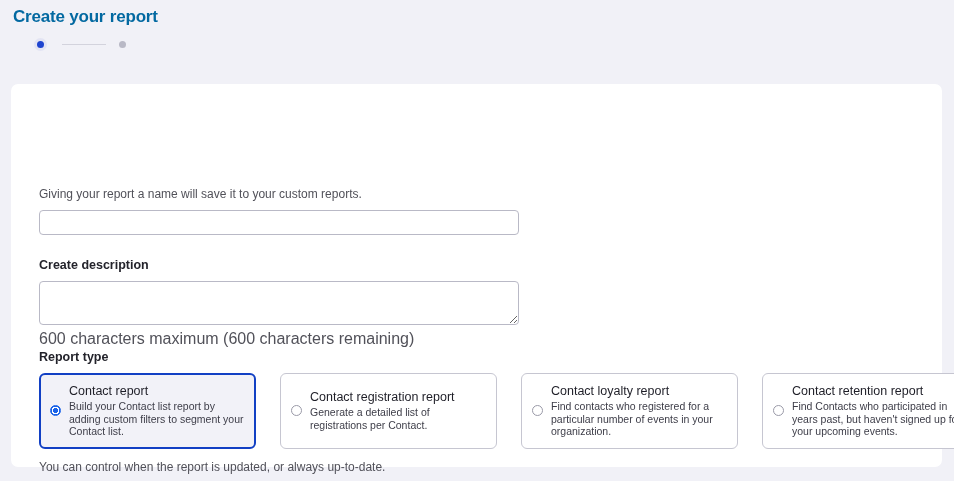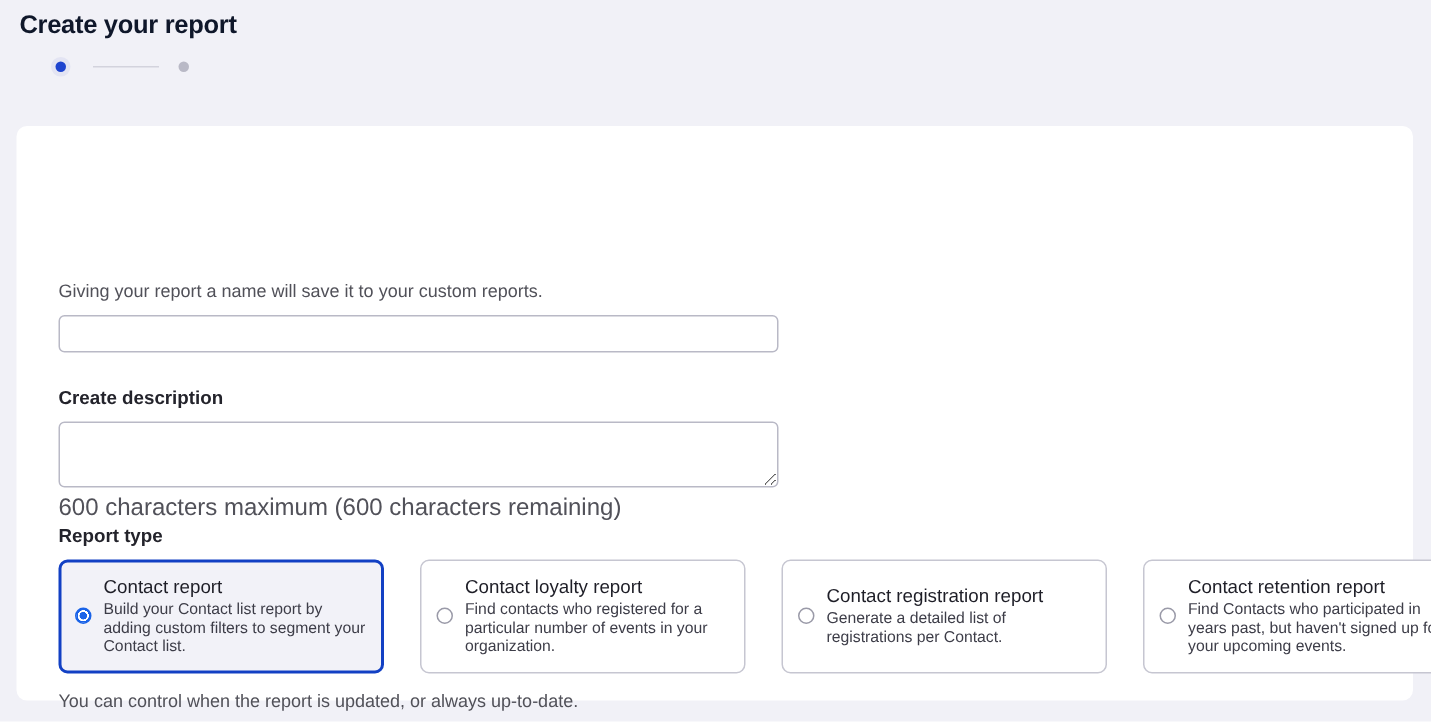--- a/index.html
+++ b/index.html
@@ -15,21 +15,21 @@
     overflow: hidden;
   }
 
   
   .page-title {
     position: absolute;
     left: 13px;
     top: 7px;
     font-size: 17px;
     font-weight: bold;
-    color: #0f172a;
+    color: #0369a1;
     letter-spacing: -0.2px;
   }
 
   .stepper {
     position: absolute;
     left: 19px;
     top: 38px;
     display: flex;
     align-items: flex-start;
   }
@@ -243,36 +243,36 @@
         <span class="card-radio"></span>
         <div class="card-text">
           <div class="card-title">Contact report</div>
           <div class="card-desc">Build your Contact list report by adding custom filters to segment your Contact list.</div>
         </div>
       </div>
 
       <div class="card">
         <span class="card-radio"></span>
         <div class="card-text">
+          <div class="card-title">Contact registration report</div>
+          <div class="card-desc">Generate a detailed list of registrations per Contact.</div>
+        </div>
+      </div>
+
+      <div class="card">
+        <span class="card-radio"></span>
+        <div class="card-text">
           <div class="card-title">Contact loyalty report</div>
           <div class="card-desc">Find contacts who registered for a particular number of events in your organization.</div>
         </div>
       </div>
 
       <div class="card">
         <span class="card-radio"></span>
         <div class="card-text">
-          <div class="card-title">Contact registration report</div>
-          <div class="card-desc">Generate a detailed list of registrations per Contact.</div>
-        </div>
-      </div>
-
-      <div class="card">
-        <span class="card-radio"></span>
-        <div class="card-text">
           <div class="card-title">Contact retention report</div>
           <div class="card-desc">Find Contacts who participated in years past, but haven't signed up for your upcoming events.</div>
         </div>
       </div>
 
     </div>
   </div>
 
   <div class="sec-update">
     <div class="help-text">You can control when the report is updated, or always up-to-date.</div>

